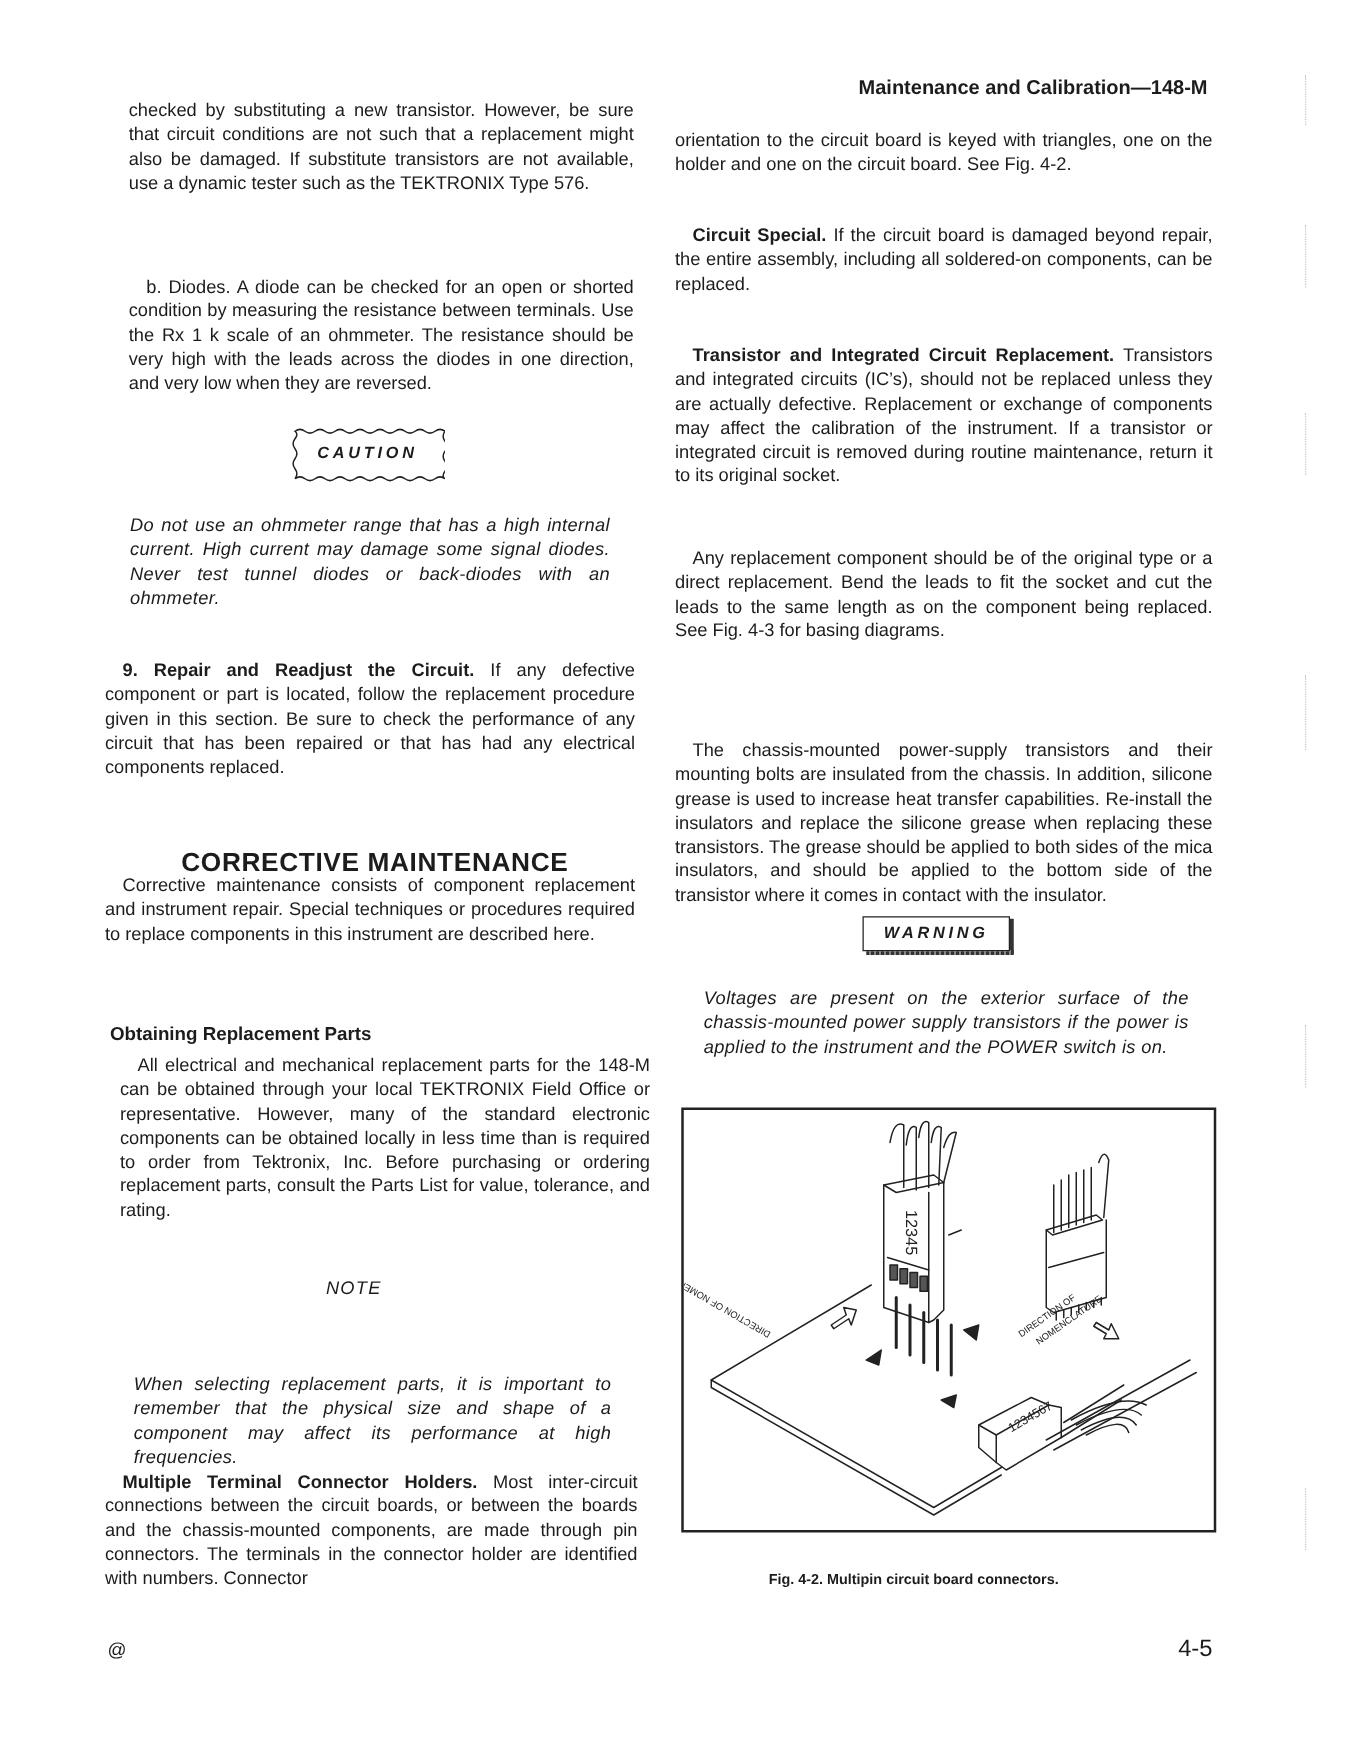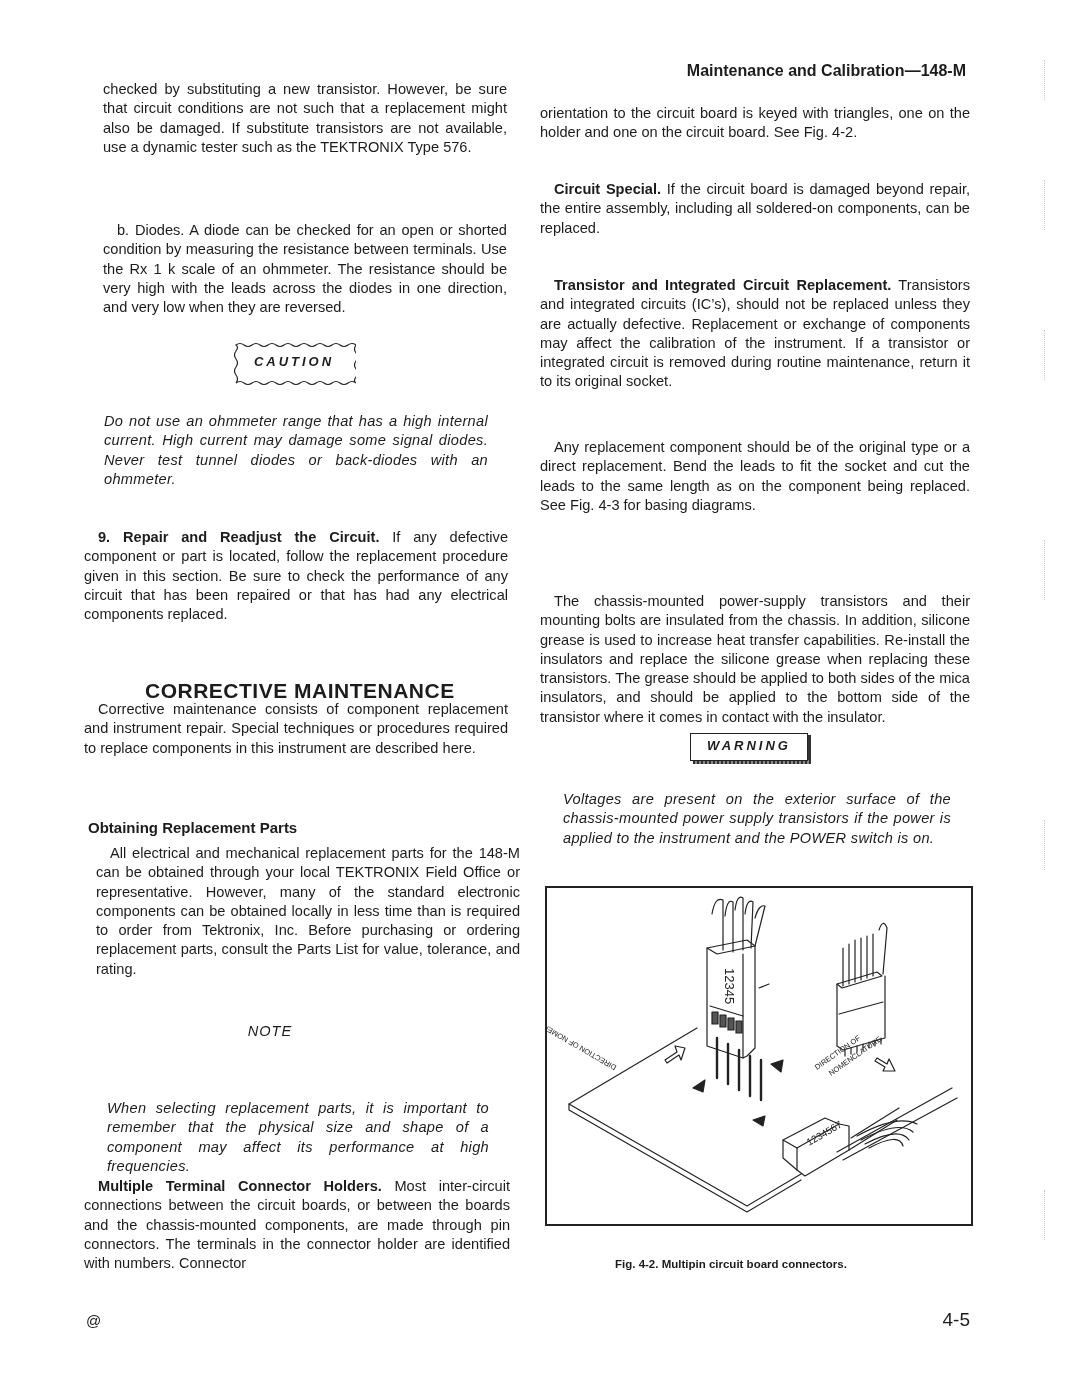--- a/index.html
+++ b/index.html
@@ -17,21 +17,21 @@
   .caution span { position: absolute; left: 0; top: 12px; width: 124px; text-align: center;
                   font-weight: bold; font-style: italic; font-size: 13px; letter-spacing: 3px; }
   .warning { position: absolute; left: 690px; top: 733px; width: 128px; height: 36px; }
   .warning .box { position: absolute; left: 0; top: 0; width: 116px; height: 26px;
                   border: 1px solid #222; background: #fff; }
   .warning .sh-r { position: absolute; left: 117px; top: 2px; width: 4px; height: 28px; background: #333; }
   .warning .sh-b { position: absolute; left: 3px; top: 27px; width: 118px; height: 4px;
                    background: repeating-linear-gradient(90deg,#333 0 2px,#888 2px 4px); }
   .warning span { position: absolute; left: 0; top: 5px; width: 118px; text-align: center;
                   font-weight: bold; font-style: italic; font-size: 13px; letter-spacing: 3px; }
-  .note { position: absolute; left: 0; width: 540px; top: 1023px; text-align: center;
+  .note { position: absolute; left: 13px; width: 540px; top: 1023px; text-align: center;
           font-style: italic; font-size: 14.6px; box-sizing: border-box; letter-spacing: 1px; }
   .fig { position: absolute; left: 545px; top: 886px; width: 428px; height: 340px; border: 2px solid #222; box-sizing: border-box; }
   .cap { position: absolute; left: 615px; top: 1258px; font-weight: bold; font-size: 11.5px; }
   .foot-l { position: absolute; left: 86px; top: 1312px; font-size: 15px; }
   .foot-r { position: absolute; right: 110px; top: 1309px; font-size: 19px; }
   .edge { position: absolute; left: 1044px; width: 1px; border-left: 1px dotted #c8c8c8; }
 </style>
 </head>
 <body>
 

